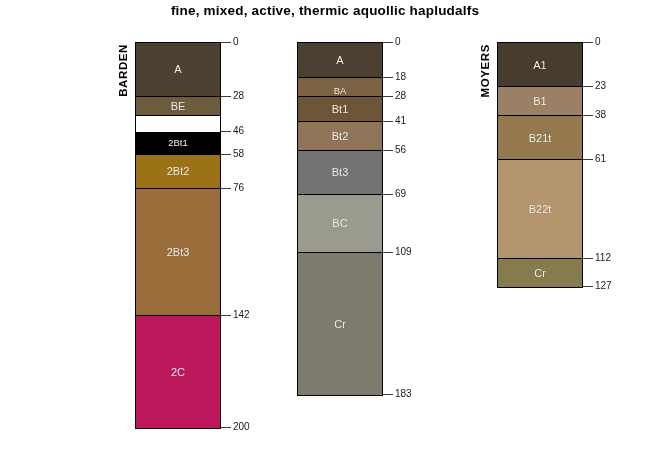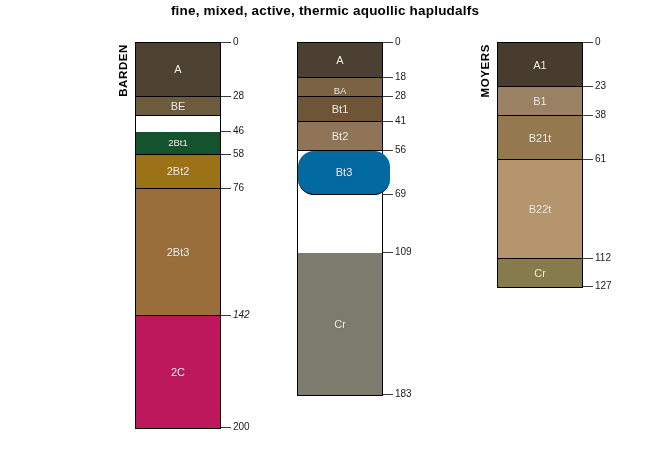--- a/index.html
+++ b/index.html
@@ -78,21 +78,21 @@
   <div id="profiles-layer">
       <div class="profile" style="left: 0px;">
         <div class="col-label" style="left: 117px; top: 44px;">BARDEN</div>
         <div class="stack" style="left: 135px; top: 42px; width: 84px; height: 385px;">
           <div class="layer" style="top: 0px; height: 53.9px; width: 84px; background: rgb(77, 65, 50);">
             <span class="layer-label big">A</span>
           </div>
           <div class="layer" style="top: 53.9px; height: 19px; width: 84px; background: rgb(109, 91, 62);">
             <span class="layer-label big">BE</span>
           </div>
-          <div class="layer" style="top: 88.55px; height: 23.1px; width: 84px; background: #14532d;">
+          <div class="layer" style="top: 88.55px; height: 23.1px; width: 84px; background: #000000;">
             <span class="layer-label">2Bt1</span>
           </div>
           <div class="layer" style="top: 111.65px; height: 34.65px; width: 84px; background: rgb(156, 114, 22);">
             <span class="layer-label big">2Bt2</span>
           </div>
           <div class="layer" style="top: 146.3px; height: 127.05px; width: 84px; background: rgb(154, 110, 59);">
             <span class="layer-label big">2Bt3</span>
           </div>
           <div class="layer" style="top: 273.35px; height: 111.65px; width: 84px; background: #be185d;">
             <span class="layer-label big">2C</span>
@@ -102,41 +102,44 @@
         <div class="depth" style="left: 233px; top: 36px;">0</div>
         <div class="tick" style="left: 221px; top: 96px; width: 10px;"></div>
         <div class="depth" style="left: 233px; top: 89.9px;">28</div>
         <div class="tick" style="left: 221px; top: 131px; width: 10px;"></div>
         <div class="depth" style="left: 233px; top: 124.55px;">46</div>
         <div class="tick" style="left: 221px; top: 154px; width: 10px;"></div>
         <div class="depth" style="left: 233px; top: 147.65px;">58</div>
         <div class="tick" style="left: 221px; top: 188px; width: 10px;"></div>
         <div class="depth" style="left: 233px; top: 182.3px;">76</div>
         <div class="tick" style="left: 221px; top: 315px; width: 10px;"></div>
-        <div class="depth" style="left: 233px; top: 309.35px; font-style: italic;">142</div>
+        <div class="depth" style="left: 233px; top: 309.35px;">142</div>
         <div class="tick" style="left: 221px; top: 427px; width: 10px;"></div>
         <div class="depth" style="left: 233px; top: 421px;">200</div>
       </div>
       <div class="profile" style="left: 0px;">
         <div class="col-label" style="left: 300px; top: 44px;">LIBERAL</div>
         <div class="stack" style="left: 297px; top: 42px; width: 84px; height: 352.275px;">
           <div class="layer" style="top: 0px; height: 34.65px; width: 84px; background: rgb(75, 64, 49);">
             <span class="layer-label big">A</span>
           </div>
           <div class="layer" style="top: 34.65px; height: 19.25px; width: 84px; background: rgb(123, 98, 66); align-items: flex-end;">
             <span class="layer-label">BA</span>
           </div>
           <div class="layer" style="top: 53.9px; height: 25.025px; width: 84px; background: rgb(111, 85, 56);">
             <span class="layer-label big">Bt1</span>
           </div>
           <div class="layer" style="top: 78.925px; height: 28.875px; width: 84px; background: rgb(143, 116, 88);">
             <span class="layer-label big">Bt2</span>
           </div>
-          <div class="layer" style="top: 107.8px; height: 44.275px; width: 92px; background: #0369a1; border-radius: 16px;">
+          <div class="layer" style="top: 107.8px; height: 44.275px; width: 84px; background: #737373;">
             <span class="layer-label big">Bt3</span>
+          </div>
+          <div class="layer" style="top: 152.075px; height: 57.75px; width: 84px; background: rgb(155, 154, 142);">
+            <span class="layer-label big">BC</span>
           </div>
           <div class="layer" style="top: 209.825px; height: 142.45px; width: 84px; background: rgb(125, 122, 110);">
             <span class="layer-label big">Cr</span>
           </div>
         </div>
         <div class="tick" style="left: 383px; top: 42px; width: 10px;"></div>
         <div class="depth" style="left: 395px; top: 36px;">0</div>
         <div class="tick" style="left: 383px; top: 77px; width: 10px;"></div>
         <div class="depth" style="left: 395px; top: 70.65px;">18</div>
         <div class="tick" style="left: 383px; top: 96px; width: 10px;"></div>

